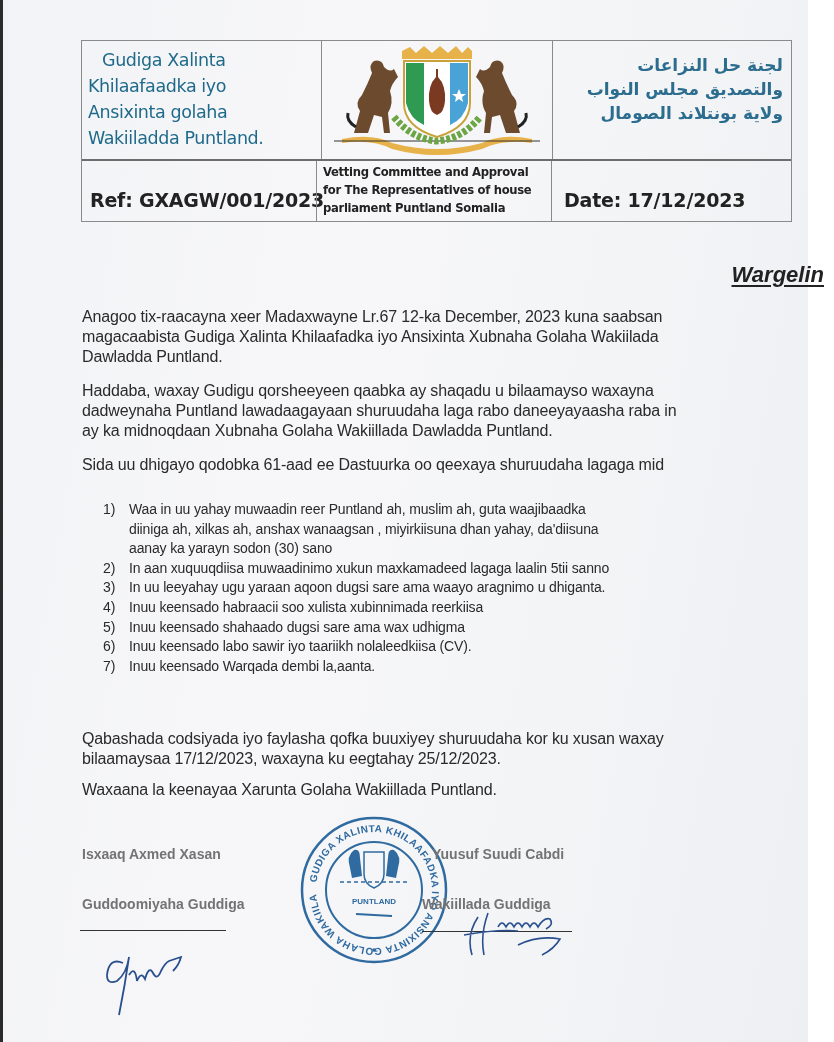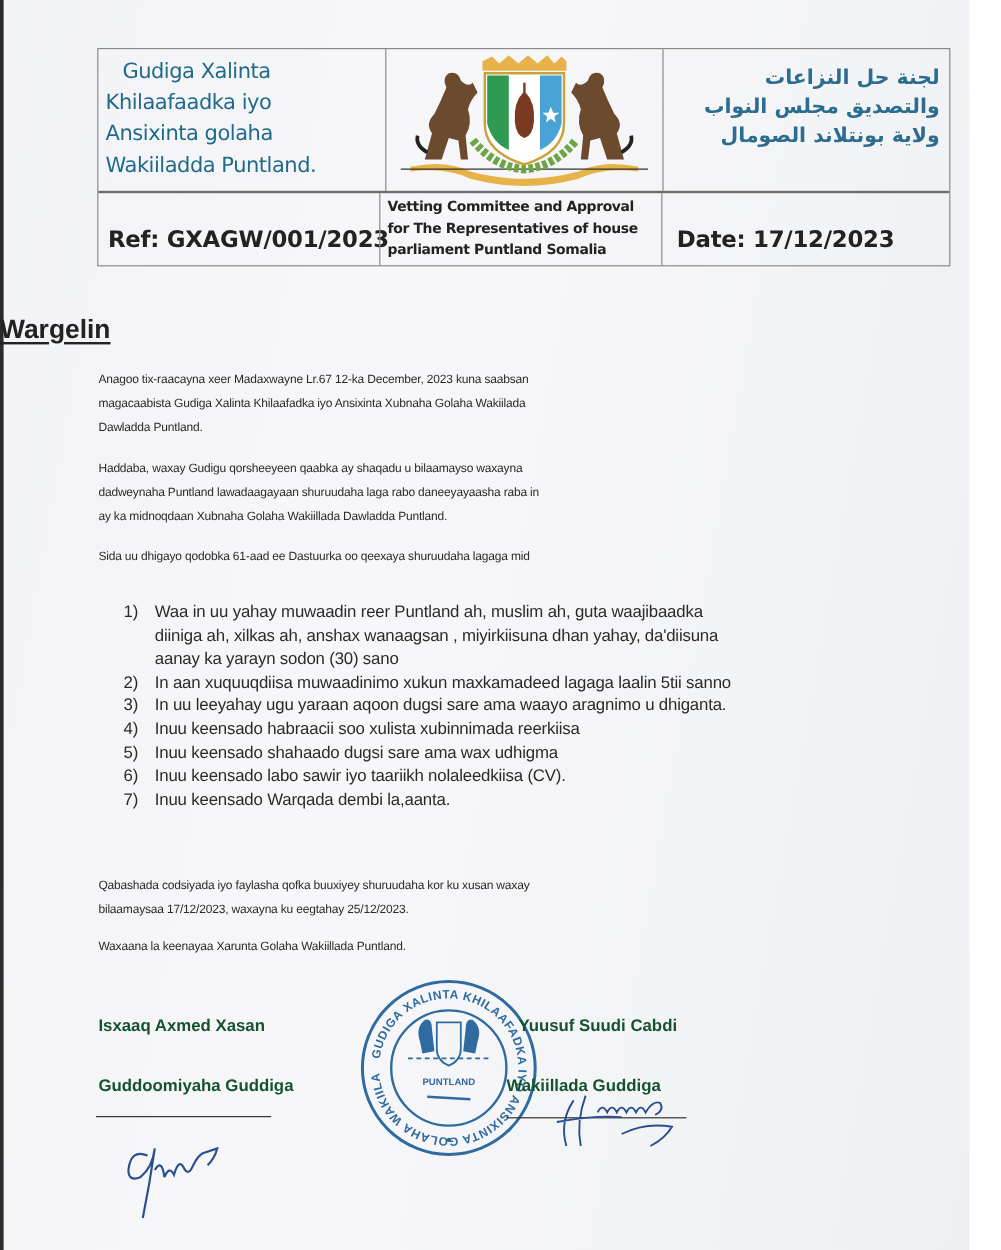--- a/index.html
+++ b/index.html
@@ -53,37 +53,37 @@
     font-family: "DejaVu Sans", sans-serif; font-weight: bold; font-size: 11.6px; line-height: 18px; color: #222;
     letter-spacing: -0.3px;
   }
   .date {
     position: absolute; left: 482px; top: 28px; font-family: "DejaVu Sans", sans-serif; font-weight: bold;
     font-size: 19px; color: #222; letter-spacing: -0.2px;
   }
 
   
   .heading {
-    position: absolute; left: 0; width: 824px; top: 262px; text-align: left;
+    position: absolute; left: 0; width: 824px; top: 262px; text-align: right;
     font-family: "Liberation Sans", sans-serif; font-weight: bold; font-size: 22px; color: #222;
-    text-decoration: underline; text-underline-offset: 3px;
+    text-decoration: underline; text-underline-offset: 3px; font-style: italic;
   }
   .para {
     position: absolute; left: 82px; width: 700px;
-    font-family: "Liberation Sans", sans-serif; font-size: 10px; line-height: 20px; color: #2a2a2a;
+    font-family: "Liberation Sans", sans-serif; font-size: 16px; line-height: 20px; color: #2a2a2a;
     letter-spacing: -0.15px;
   }
   .list { position: absolute; left: 103px; top: 500px; width: 690px; margin: 0; padding: 0; list-style: none;
     font-family: "Liberation Sans", sans-serif; font-size: 14px; line-height: 19.6px; color: #2a2a2a; letter-spacing: -0.15px; }
   .list li { position: relative; padding-left: 26px; }
   .list li .num { position: absolute; left: 0; top: 0; }
 
   
   .sig-name {
-    position: absolute; font-family: "Liberation Sans", sans-serif; font-weight: bold; font-size: 14px; color: #14532d;
+    position: absolute; font-family: "Liberation Sans", sans-serif; font-weight: bold; font-size: 14px; color: #737373;
   }
   .sig-line { position: absolute; height: 1px; background: #333; }
   .stamp { position: absolute; left: 300px; top: 816px; width: 148px; height: 148px; }
   .signature { position: absolute; }
 </style>
 </head>
 <body>
 
 <div class="paper"></div>
 <div class="edge-left"></div>

